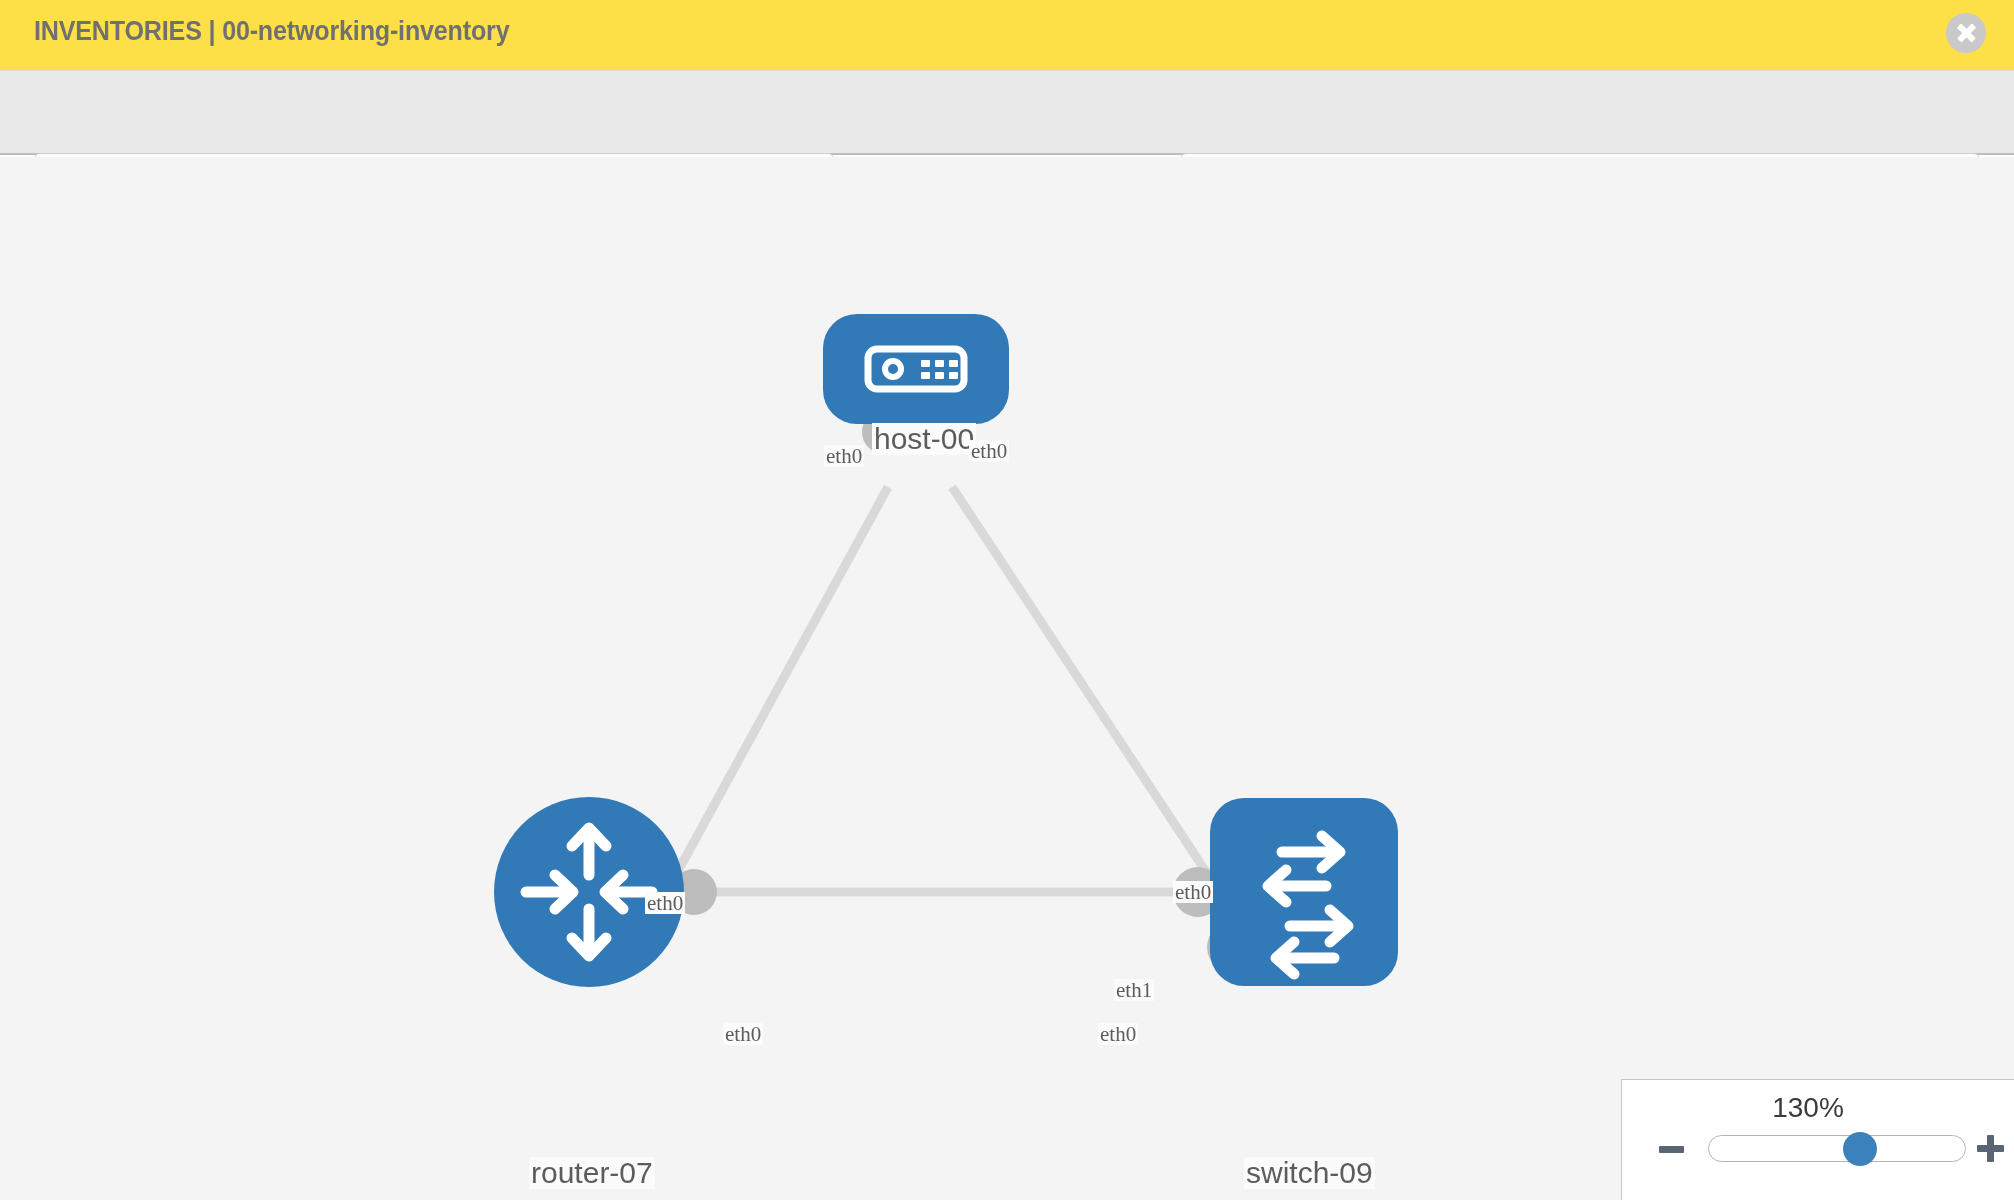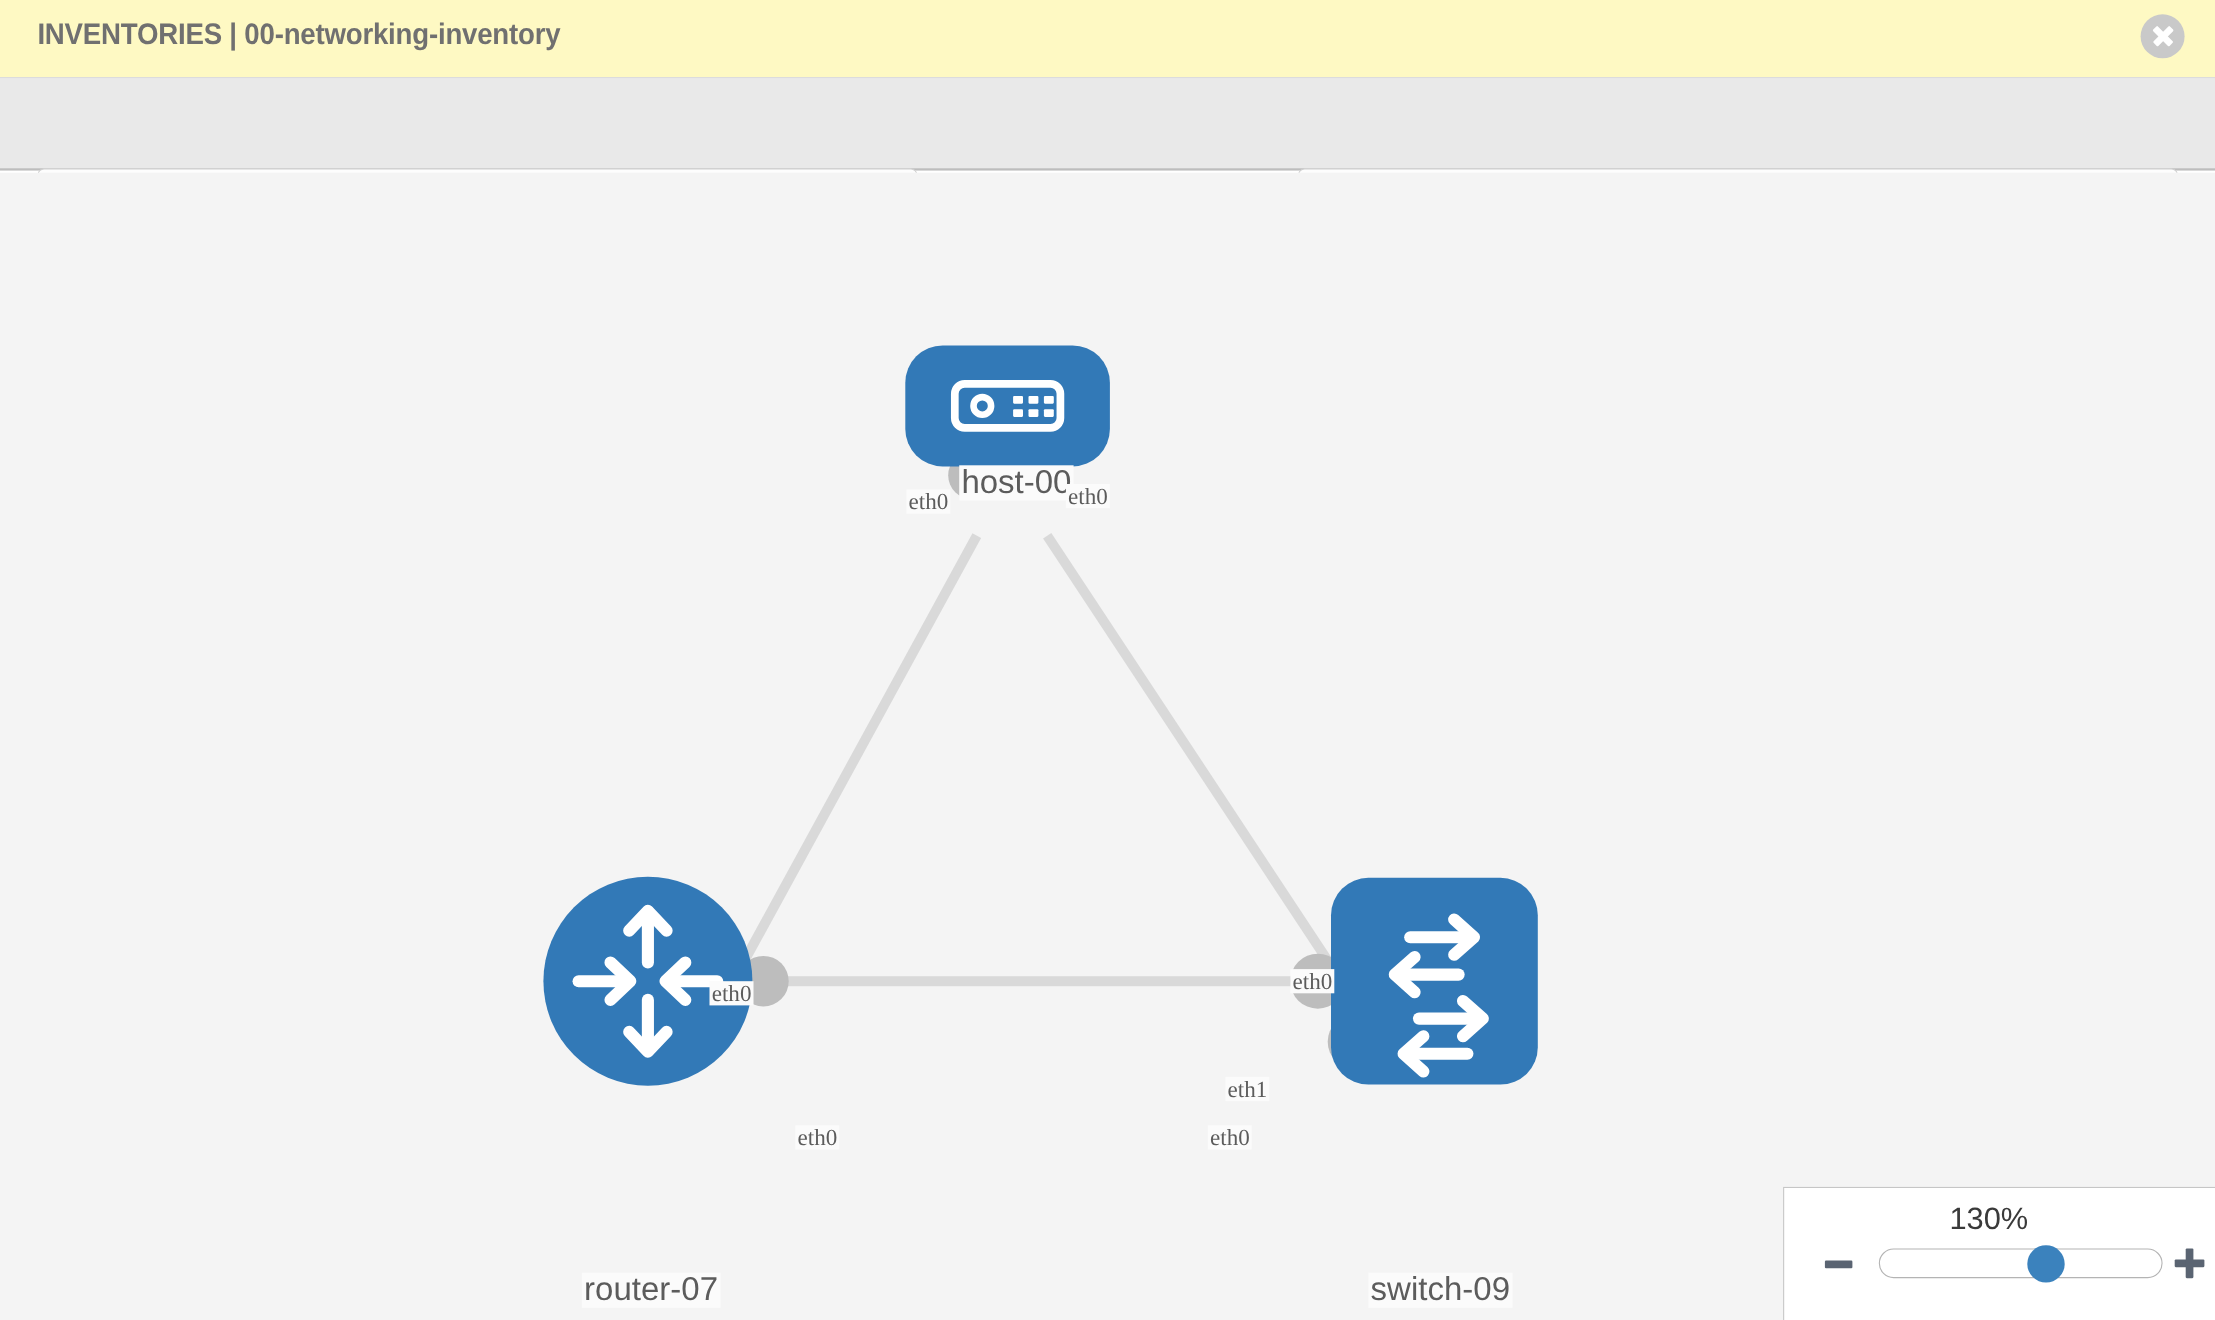--- a/index.html
+++ b/index.html
@@ -14,21 +14,21 @@
     font-family: "Liberation Sans", sans-serif;
     -webkit-font-smoothing: antialiased;
   }
 
   
   .header {
     position: absolute;
     left: 0; top: 0;
     width: 2014px;
     height: 70px;
-    background: #fef9c3;
+    background: #fde047;
     box-sizing: border-box;
   }
   .page-title {
     position: absolute;
     left: 34px;
     top: 16px;
     font-size: 27px;
     font-weight: bold;
     color: #707070;
     letter-spacing: -0.2px;

